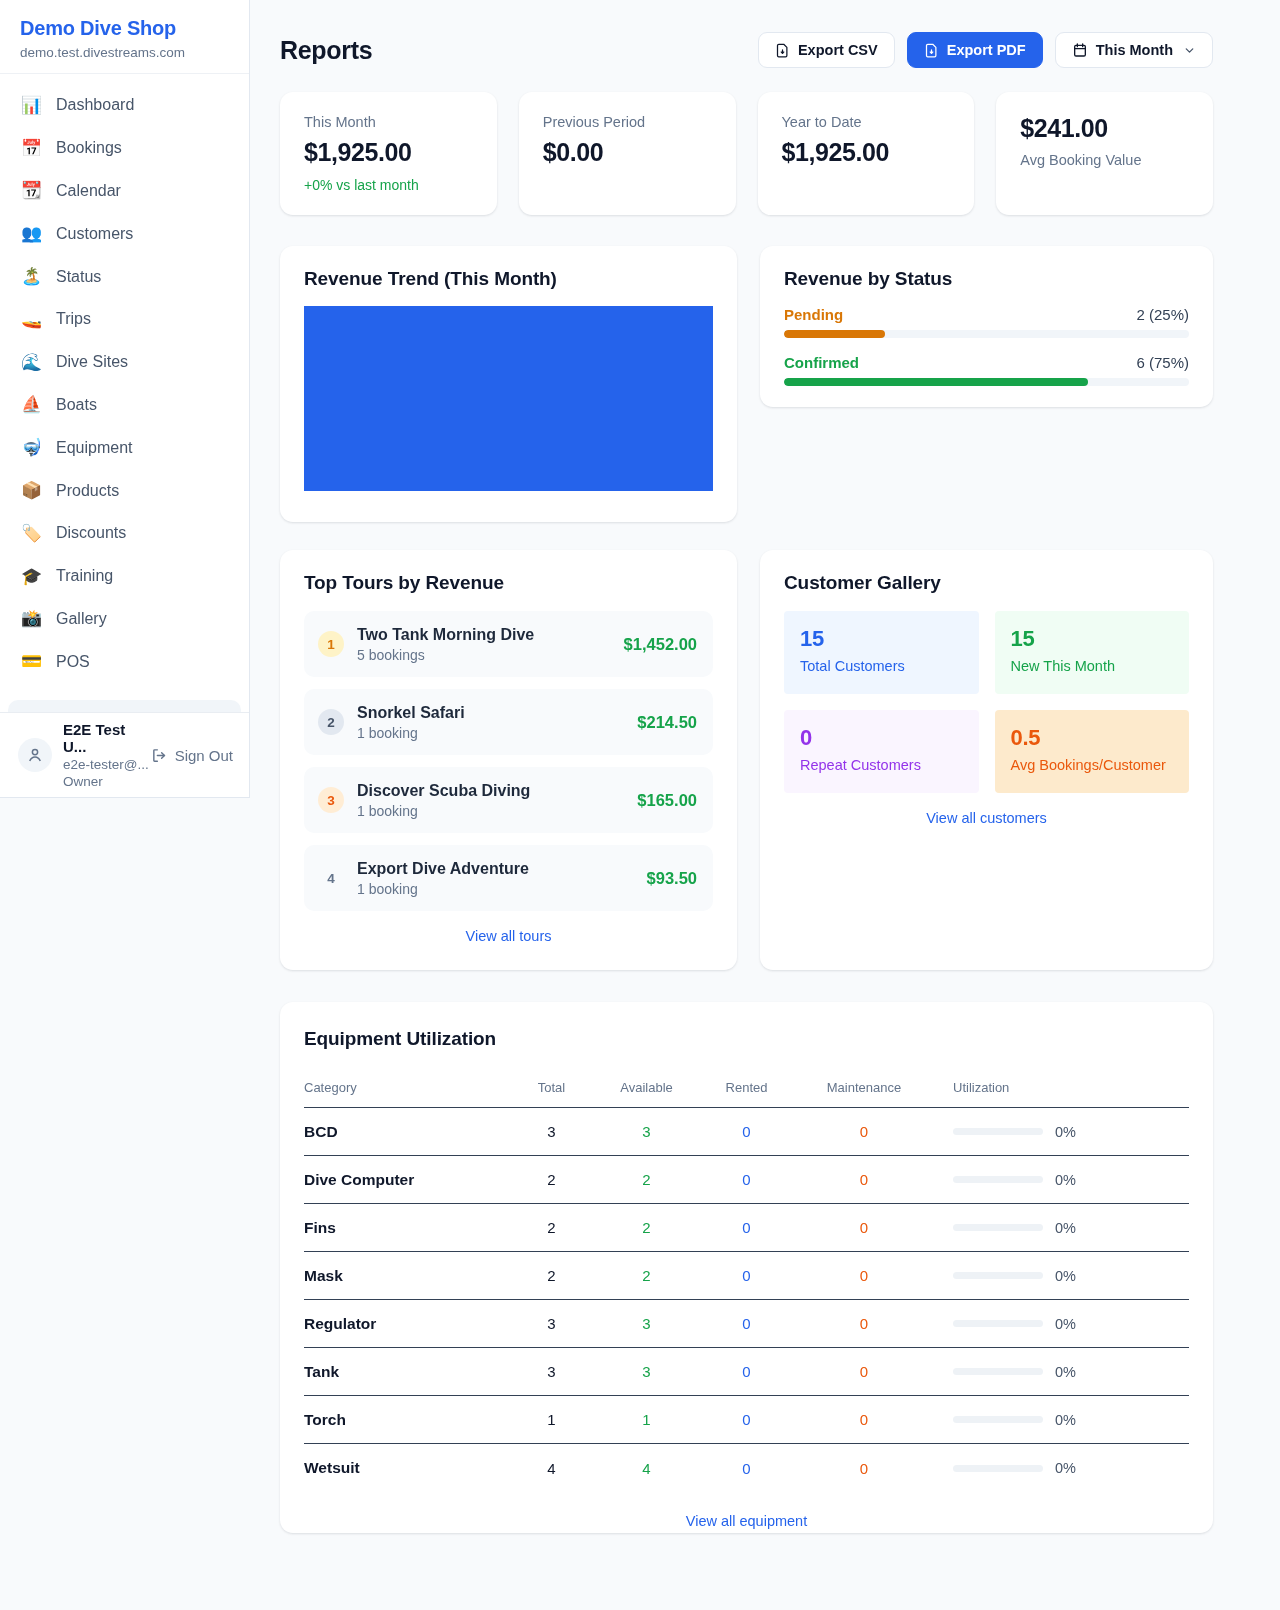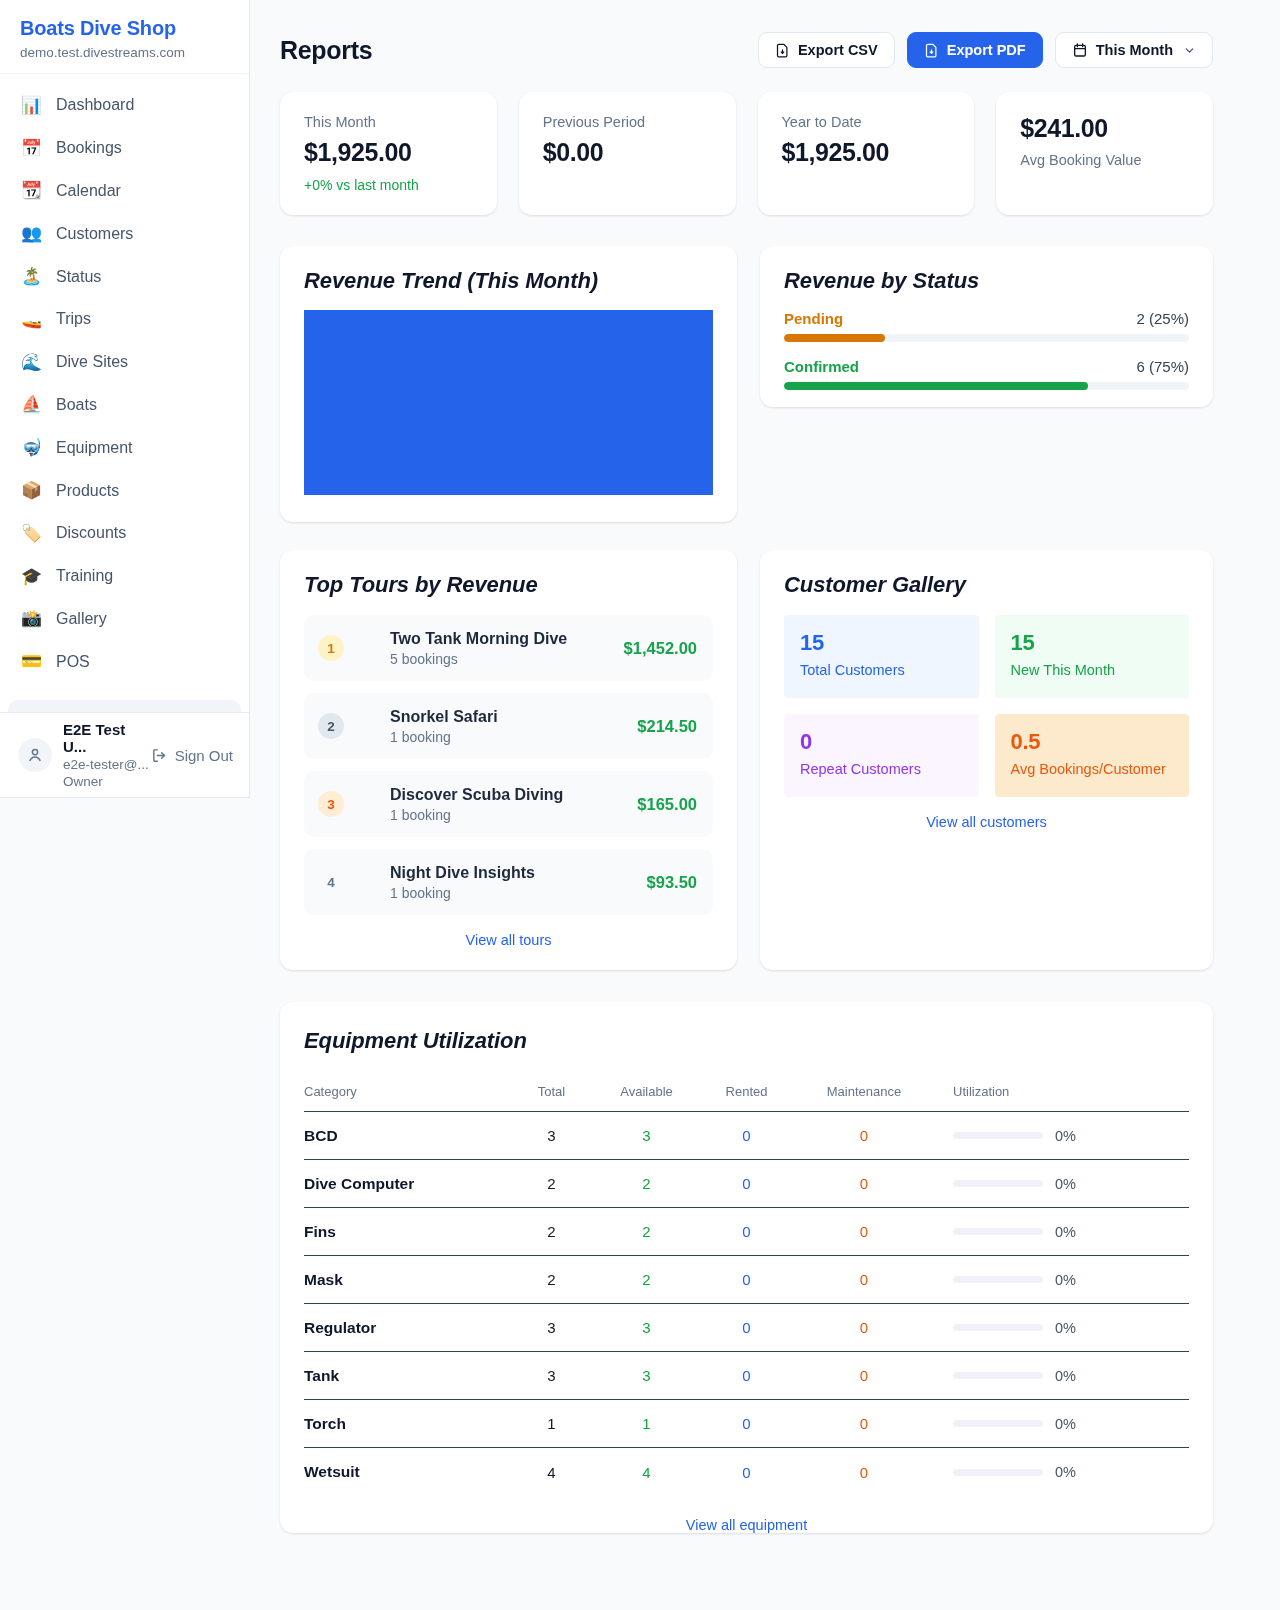--- a/index.html
+++ b/index.html
@@ -63,21 +63,21 @@
     box-shadow:0 1px 3px rgba(15,23,42,.07), 0 1px 2px rgba(15,23,42,.05);
   }
   .stats-row { display:flex; gap:22px; margin-bottom:31px; }
   .stat-card { width:217px; height:123px; padding:22px 24px; }
   .stat-label { font-size:14.5px; color:#64748b; }
   .stat-value { font-size:25px; font-weight:800; letter-spacing:-.4px; margin-top:8px; }
   .stat-delta { font-size:14px; color:#16a34a; margin-top:10px; }
   .stat-card.value-first .stat-value { margin-top:0; }
   .stat-card.value-first .stat-label { margin-top:9px; }
   .row2 { display:flex; gap:23px; align-items:flex-start; margin-bottom:28px; height:276px; }
-  .card-title { font-size:22px; font-weight:700; letter-spacing:-.1px;font-style:italic; }
+  .card-title { font-size:19px; font-weight:700; letter-spacing:-.1px; }
   .revenue-card { width:457px; height:276px; padding:22px 24px; }
   .revenue-bar { width:409px; height:185px; margin-top:16px; background:#2563eb; }
   .status-card { width:453px; height:161px; padding:22px 24px; }
   .status-row { margin-top:16px; }
   .status-line { display:flex; justify-content:space-between; align-items:baseline; }
   .status-label { font-size:15px; font-weight:700; }
   .status-count { font-size:15px; color:#334155; }
   .status-track { height:8px; border-radius:99px; background:#f1f5f9; margin-top:7px; overflow:hidden; }
   .status-fill { height:100%; border-radius:99px; }
   .row3 { display:flex; gap:23px; align-items:flex-start; margin-bottom:32px; height:420px; }
@@ -88,21 +88,21 @@
     display:flex; align-items:center; gap:13px;
   }
   .rank {
     width:26px; height:26px; border-radius:50%; flex:none;
     display:flex; align-items:center; justify-content:center;
     font-size:13.5px; font-weight:600; color:#64748b;
   }
   .rank-1 { background:#fef3c7; color:#d97706; }
   .rank-2 { background:#e2e8f0; color:#475569; }
   .rank-3 { background:#ffedd5; color:#ea580c; }
-  .tour-info { flex:1; min-width:0;margin-left:33px; }
+  .tour-info { flex:1; min-width:0; }
   .tour-name { font-size:16px; font-weight:600; color:#1e293b; }
   .tour-bookings { font-size:14px; color:#64748b; margin-top:3px; }
   .tour-revenue { font-size:16.5px; font-weight:700; color:#16a34a; flex:none; }
   .view-link { display:block; text-align:center; color:#2563eb; font-size:14.5px; cursor:pointer; margin-top:17px; }
   .insights-card { width:453px; height:420px; padding:22px 24px; }
   .tile-grid { display:grid; grid-template-columns:1fr 1fr; gap:16px; margin-top:17px; }
   .tile { border-radius:4px; height:83px; padding:15px 16px; }
   .tile-value { font-size:22px; font-weight:800; letter-spacing:-.3px; }
   .tile-label { font-size:14.5px; margin-top:6px; }
   .tile-blue   { background:#eff6ff; } .tile-blue   .tile-value,.tile-blue   .tile-label { color:#2563eb; }
@@ -131,21 +131,21 @@
   .util-pct { font-size:14.5px; color:#475569; }
   .equip-card .view-link { margin-top:21px; }
   
   svg { display:block; }
 </style>
 </head>
 <body>
 
 <aside class="sidebar">
   <div class="brand">
-    <div class="brand-name">Boats Dive Shop</div>
+    <div class="brand-name">Demo Dive Shop</div>
     <div class="brand-domain">demo.test.divestreams.com</div>
   </div>
   <nav class="nav">
     <div class="nav-item">
       <span class="nav-icon">📊</span>
       <span class="nav-label">Dashboard</span>
     </div>
     <div class="nav-item">
       <span class="nav-icon">📅</span>
       <span class="nav-label">Bookings</span>
@@ -329,21 +329,21 @@
           <span class="rank rank-3">3</span>
           <div class="tour-info">
             <div class="tour-name">Discover Scuba Diving</div>
             <div class="tour-bookings">1 booking</div>
           </div>
           <span class="tour-revenue">$165.00</span>
         </div>
         <div class="tour-item">
           <span class="rank">4</span>
           <div class="tour-info">
-            <div class="tour-name">Night Dive Insights</div>
+            <div class="tour-name">Export Dive Adventure</div>
             <div class="tour-bookings">1 booking</div>
           </div>
           <span class="tour-revenue">$93.50</span>
         </div>
       </div>
       <a class="view-link">View all tours</a>
     </div>
 
     <div class="card insights-card">
       <div class="card-title">Customer Gallery</div>

